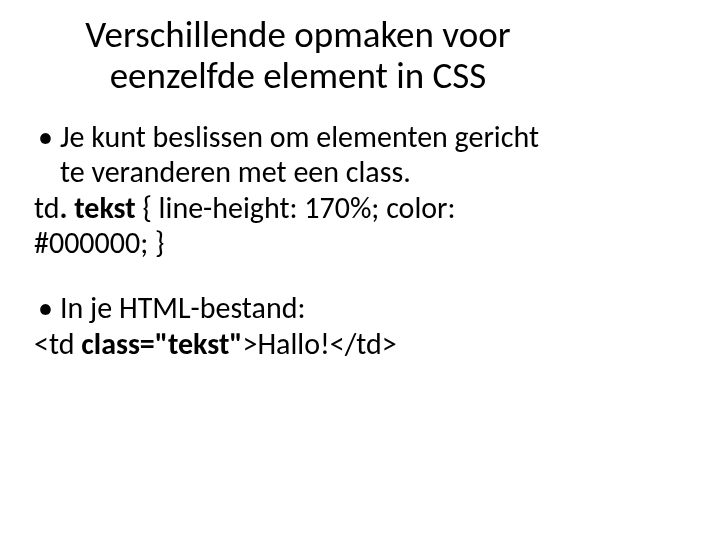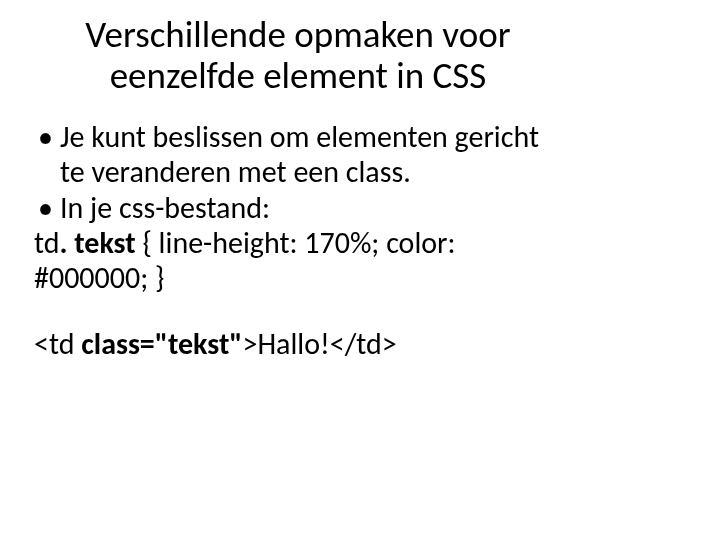--- a/index.html
+++ b/index.html
@@ -53,28 +53,28 @@
 <body>
 
 <div class="slide">
 
   <h1 class="title">Verschillende opmaken voor eenzelfde element in CSS</h1>
 
   <div class="body">
 
     <p class="bullet">Je kunt beslissen om elementen gericht te veranderen met een class.</p>
 
-    <p class="bullet">In je css-bestand:</p>
 
     <p class="plain">
       <span>td</span><span class="b">. tekst</span><span> { line-height: 170%; color: #000000; }</span>
     </p>
 
     <div class="gap"></div>
 
+    <p class="bullet">In je HTML-bestand:</p>
 
     <p class="plain">
       <span>&lt;td </span><span class="b">class="tekst"</span><span>&gt;Hallo!&lt;/td&gt;</span>
     </p>
 
 
   </div>
 
 </div>
 

